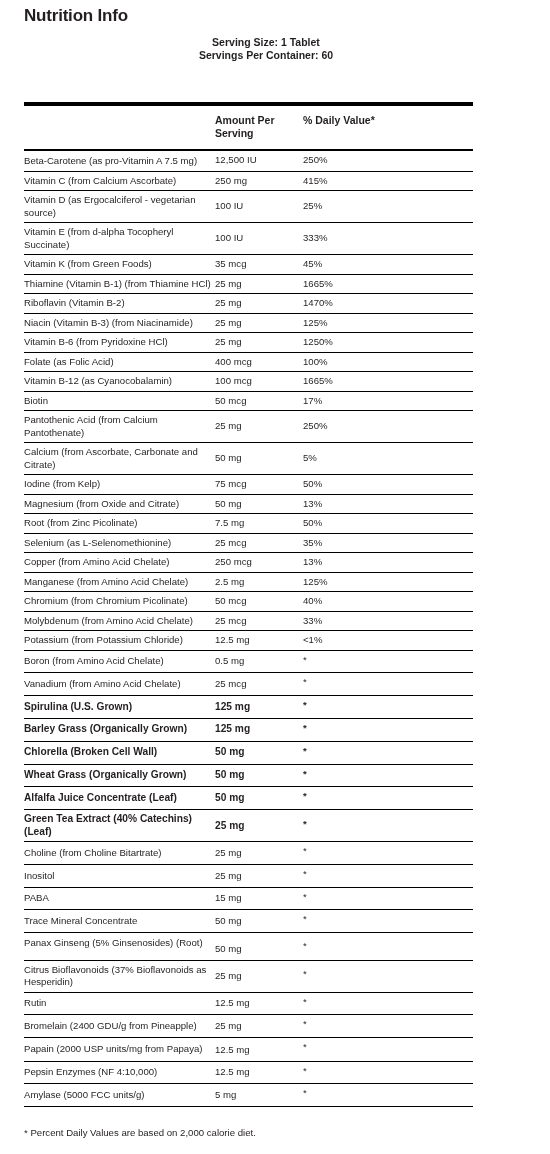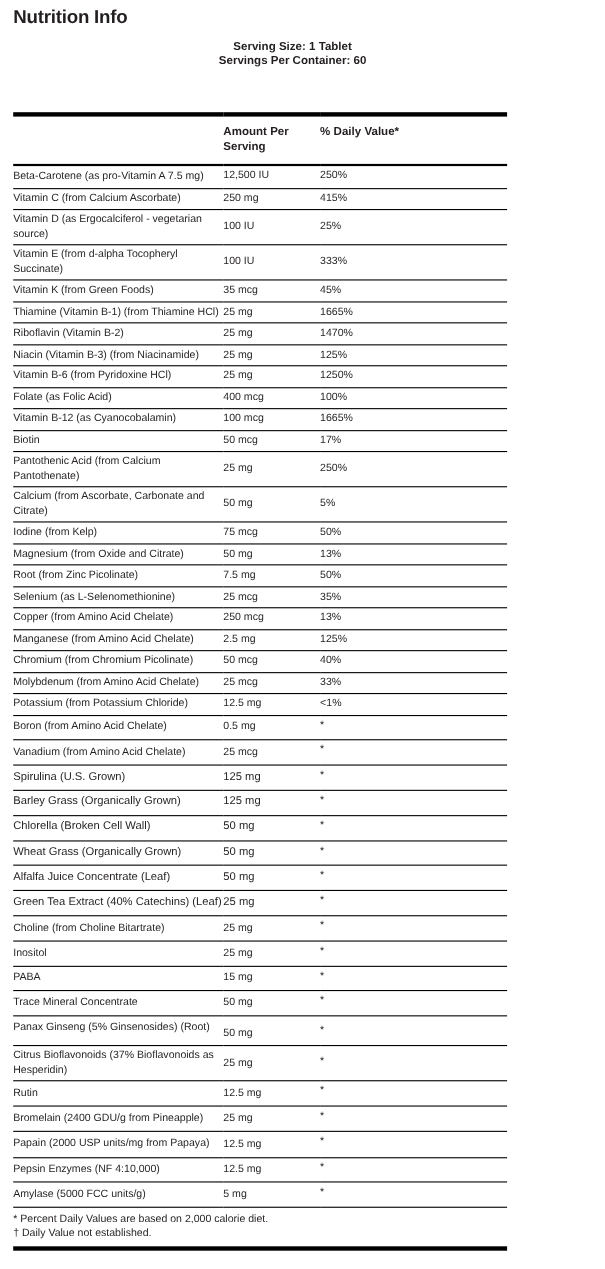--- a/index.html
+++ b/index.html
@@ -12,21 +12,21 @@
     height: 1154px;
     font-family: "Liberation Sans", sans-serif;
     color: #231f20;
     -webkit-font-smoothing: antialiased;
   }
   #page {
     position: relative;
     width: 532px;
     height: 1154px;
     box-sizing: border-box;
-    padding: 0 12px;
+    padding: 0 24px;
     overflow: hidden;
   }
 
   
   .title {
     font-size: 17px;
     font-weight: bold;
     letter-spacing: -0.2px;
     margin: 6px 0 0 0;
     padding: 0;
@@ -72,21 +72,21 @@
     font-size: 10.5px;
     line-height: 13px;
     border-bottom: 2px solid #000;
     border-top: 4px solid #000;
     padding-top: 8px;
     padding-bottom: 9px;
     vertical-align: top;
   }
   tr.thead td.name { border-top: 4px solid #000; }
 
-  tr.bold td { font-weight: normal; font-size: 10.2px; }
+  tr.bold td { font-weight: bold; font-size: 10.2px; }
 
   tr.last td { border-bottom: 1px solid #000; }
 
   .star {
     font-size: 9.6px;
     line-height: 1;
     vertical-align: super;
     display: inline-block;
     position: relative;
     top: 1px;
@@ -97,21 +97,21 @@
   tr.tall td { padding-top: 4px; padding-bottom: 10px; }
 
   
   .footnotes {
     width: 449px;
     font-size: 9.6px;
     line-height: 13px;
     padding: 4px 0 5px 0;
     border-bottom: 4px solid #000;
   }
-  .footnotes div { white-space: nowrap; }
+  .footnotes div { white-space: nowrap; margin-top: 15px; }
 </style>
 </head>
 <body>
 
 <div id="page">
 
   <h1 class="title">Nutrition Info</h1>
 
   <div class="serving-block">
     <div>Serving Size: 1 Tablet</div>

